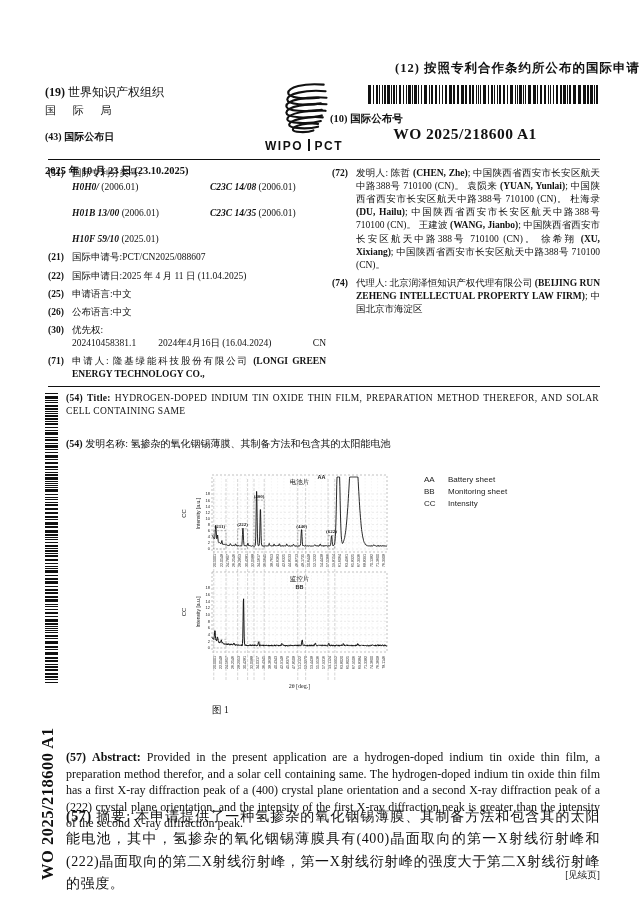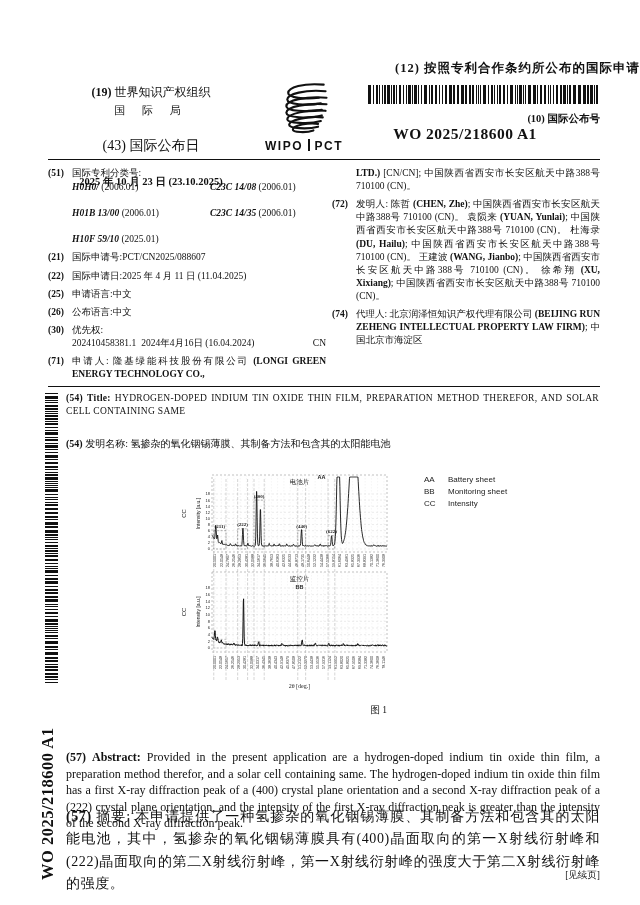--- a/index.html
+++ b/index.html
@@ -4,59 +4,59 @@
 <style>
   html,body{margin:0;padding:0}
   body{width:640px;height:905px;background:#fff;position:relative;overflow:hidden;
        font-family:"Liberation Serif",serif;color:#111}
   .abs{position:absolute}
   .b{font-weight:bold}.bi{font-weight:bold;font-style:italic}
   .rule{position:absolute;left:48px;width:552px;border-top:1.4px solid #111;height:0}
   
   .hdr12{position:absolute;top:60px;left:0;width:640px;text-align:right;
          font-weight:bold;font-size:12.5px;letter-spacing:1px}
-  .hdr-left{position:absolute;left:45px;top:84px;width:212px;text-align:center}
+  .hdr-left{position:absolute;left:45px;top:84px;width:212px;text-align:left}
   .hdr-left .l1{font-size:12px}
   .hdr-left .l2{font-size:11px;letter-spacing:7px;margin-top:2px}
-  .hdr-left .l3{font-size:14px;font-weight:normal;margin-top:19px}
+  .hdr-left .l3{font-size:10px;font-weight:bold;margin-top:12px}
   .hdr-left .l4{font-size:10.5px;font-weight:bold;margin-top:20px}
   .logo-text{position:absolute;left:250px;top:139px;width:108px;text-align:center;
              font-family:"Liberation Sans",sans-serif;font-weight:bold;font-size:12px;
              letter-spacing:1.5px;display:flex;align-items:flex-start;justify-content:center}
   .logo-text .bar{display:inline-block;width:1.5px;height:12px;background:#111;margin:0 5px}
-  .pubno-label{position:absolute;left:330px;top:112px;width:270px;text-align:right;
+  .pubno-label{position:absolute;left:330px;top:112px;width:270px;text-align:left;
                font-size:10.5px;font-weight:bold}
   .pubno-value{position:absolute;left:330px;top:125px;width:270px;text-align:center;
                font-size:15.5px;font-weight:bold;letter-spacing:0.5px}
   
   .col{position:absolute;top:167px;font-size:9.5px;line-height:1.38}
   .col-left{left:48px;width:278px}
   .col-right{left:332px;width:268px}
   .field{position:relative;padding-left:24px;margin-bottom:5px}
   .fnum{position:absolute;left:0;top:0;font-weight:bold}
   .kv{display:flex;}
   .ipc{display:grid;grid-template-columns:138px 130px;row-gap:13px;margin-top:1px}
-  .prio{display:flex;gap:5px}
+  .prio{display:flex;gap:22px}
   .prio .cc{margin-left:auto}
   .just{text-align:justify}
   
   .title-en{position:absolute;left:66px;top:392px;width:533px;font-size:9.5px;
             line-height:1.35;text-align:justify;letter-spacing:0.3px}
   .title-zh{position:absolute;left:66px;top:437px;width:533px;font-size:10px}
   .abs-en{position:absolute;left:66px;top:749px;width:534px;font-size:12px;
           line-height:1.38;text-align:justify}
   .abs-zh{position:absolute;left:66px;top:806px;width:534px;font-size:14px;
           line-height:1.6;text-align:justify;letter-spacing:0.6px}
   
   #figure-wrap{position:absolute;left:178px;top:466px;width:430px;height:255px}
   .legend{position:absolute;left:246px;top:8px;font-family:"Liberation Sans",sans-serif;
           font-size:8px;line-height:1.5;color:#222}
   .legend .row{display:flex}
   .legend .key{width:24px}
-  .fig-caption{position:absolute;left:34px;top:238px;width:175px;text-align:right;font-size:9.5px}
+  .fig-caption{position:absolute;left:34px;top:238px;width:175px;text-align:left;font-size:9.5px}
   
   .side-pubno{position:absolute;left:38px;top:880px;transform:rotate(-90deg);
               transform-origin:0 0;width:192px;font-size:16.5px;font-weight:bold;
               letter-spacing:0.5px;white-space:nowrap}
   .footer-note{position:absolute;left:500px;top:869px;width:100px;text-align:right;font-size:9.5px}
 </style>
 </head>
 <body>
 
 <div class="hdr12">
@@ -229,23 +229,20 @@
   </div>
 
   <div class="field just">
     <span class="fnum">(71)</span>
     <span>申请人: </span>
     <span><span>隆基绿能科技股份有限公司 </span><span class="b">(LONGI GREEN ENERGY TECHNOLOGY CO.,</span></span>
   </div>
 </div>
 
 <div class="col col-right">
-  <div class="field just">
-    <span><span class="b">LTD.)</span><span> [CN/CN]; 中国陕西省西安市长安区航天中路388号 710100 (CN)。</span></span>
-  </div>
 
   <div class="field just">
     <span class="fnum">(72)</span>
     <span>发明人: </span>
     <span><span>陈哲 </span><span class="b">(CHEN, Zhe)</span><span>; 中国陕西省西安市长安区航天中路388号 710100 (CN)。 袁陨来 </span><span class="b">(YUAN, Yunlai)</span><span>; 中国陕西省西安市长安区航天中路388号 710100 (CN)。 杜海录 </span><span class="b">(DU, Hailu)</span><span>; 中国陕西省西安市长安区航天中路388号 710100 (CN)。 王建波 </span><span class="b">(WANG, Jianbo)</span><span>; 中国陕西省西安市长安区航天中路388号 710100 (CN)。 徐希翔 </span><span class="b">(XU, Xixiang)</span><span>; 中国陕西省西安市长安区航天中路388号 710100 (CN)。</span></span>
   </div>
 
   <div class="field just">
     <span class="fnum">(74)</span>
     <span>代理人: </span>

